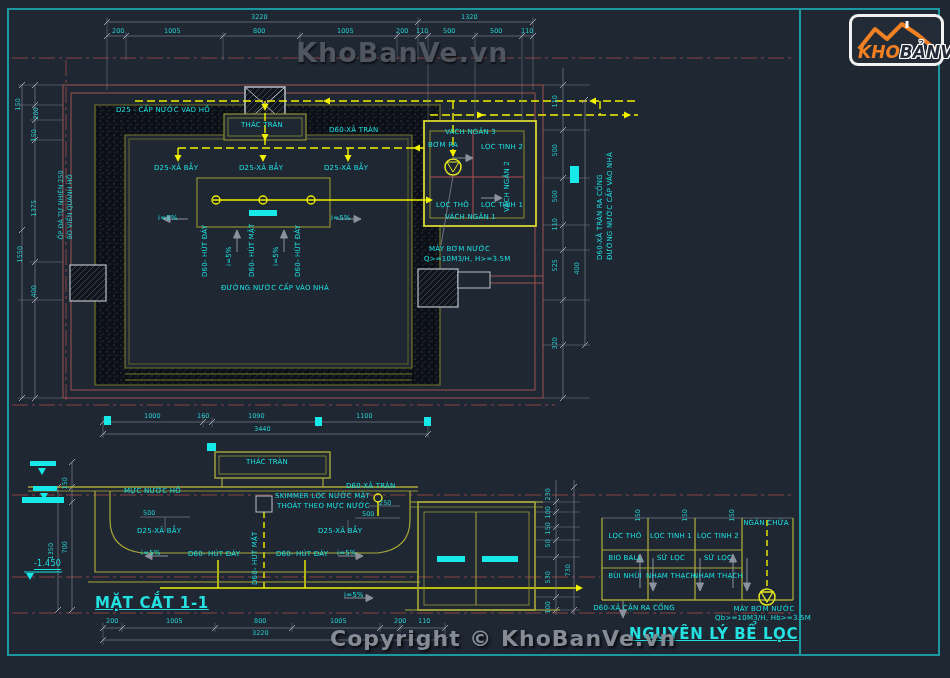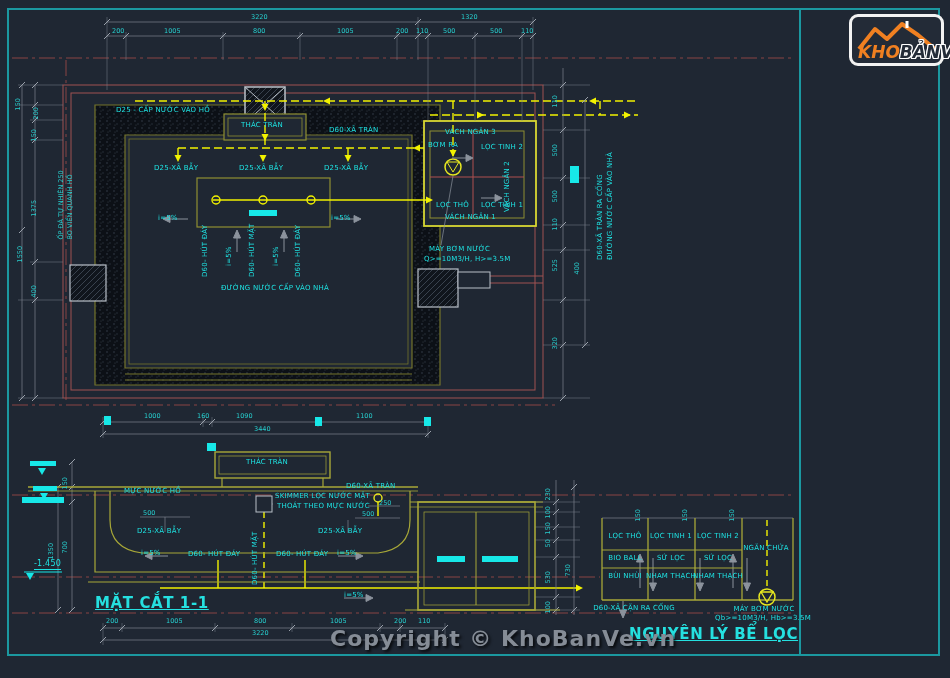--- a/index.html
+++ b/index.html
@@ -267,21 +267,21 @@
 <span class="t dim" style="left:164px;top:28px">1005</span>
 <span class="t dim" style="left:253px;top:28px">800</span>
 <span class="t dim" style="left:337px;top:28px">1005</span>
 <span class="t dim" style="left:396px;top:28px">200</span>
 <span class="t dim" style="left:416px;top:28px">110</span>
 <span class="t dim" style="left:443px;top:28px">500</span>
 <span class="t dim" style="left:490px;top:28px">500</span>
 <span class="t dim" style="left:521px;top:28px">110</span>
 <span class="t dim" style="left:144px;top:413px">1000</span>
 <span class="t dim" style="left:197px;top:413px">160</span>
-<span class="t dim" style="left:236px;top:413px">1090</span>
+<span class="t dim" style="left:248px;top:413px">1090</span>
 <span class="t dim" style="left:356px;top:413px">1100</span>
 <span class="t dim" style="left:254px;top:426px">3440</span>
 <span class="t dim rot" style="left:21px;top:104px">150</span>
 <span class="t dim rot" style="left:39px;top:113px">200</span>
 <span class="t dim rot" style="left:37px;top:135px">150</span>
 <span class="t dim rot" style="left:37px;top:210px">1375</span>
 <span class="t dim rot" style="left:23px;top:256px">1550</span>
 <span class="t dim rot" style="left:37px;top:291px">400</span>
 <span class="t dim rot" style="left:558px;top:101px">110</span>
 <span class="t dim rot" style="left:558px;top:150px">500</span>
@@ -323,35 +323,36 @@
 <span class="t dim rot" style="left:551px;top:512px">100</span>
 <span class="t dim rot" style="left:551px;top:528px">150</span>
 <span class="t dim rot" style="left:551px;top:541px">50</span>
 <span class="t dim rot" style="left:551px;top:577px">530</span>
 <span class="t dim rot" style="left:551px;top:607px">100</span>
 <span class="t dim rot" style="left:571px;top:570px">730</span>
 
 <span class="t tc" style="left:625px;top:533px">LỌC THÔ</span>
 <span class="t tc" style="left:671px;top:533px">LỌC TINH 1</span>
 <span class="t tc" style="left:718px;top:533px">LỌC TINH 2</span>
-<span class="t tc" style="left:766px;top:545px">NGĂN CHỨA</span>
+<span class="t tc" style="left:766px;top:520px">NGĂN CHỨA</span>
 <span class="t tc" style="left:625px;top:555px">BIO BALL</span>
 <span class="t tc" style="left:671px;top:555px">SỨ LỌC</span>
 <span class="t tc" style="left:718px;top:555px">SỨ LỌC</span>
 <span class="t tc" style="left:625px;top:573px">BÙI NHÙI</span>
 <span class="t tc" style="left:671px;top:573px">NHAM THẠCH</span>
 <span class="t tc" style="left:718px;top:573px">NHAM THẠCH</span>
 <span class="t tc" style="left:634px;top:605px">D60-XÃ CẶN RA CỐNG</span>
 <span class="t tc" style="left:764px;top:606px">MÁY BƠM NƯỚC</span>
 <span class="t tc" style="left:763px;top:615px">Qb&gt;=10M3/H, Hb&gt;=3.5M</span>
 <span class="t title" style="left:629px;top:627px">NGUYÊN LÝ BỂ LỌC</span>
 <span class="t dim rot" style="left:641px;top:515px">150</span>
 <span class="t dim rot" style="left:688px;top:515px">150</span>
 <span class="t dim rot" style="left:735px;top:515px">150</span>
 
+<span class="wm" style="left:296px;top:37px">KhoBanVe.vn</span>
 <span class="cp" style="left:330px;top:626px">Copyright © KhoBanVe.vn</span>
 
 <div class="logo">
   <svg width="86" height="34" viewBox="0 0 86 34" style="position:absolute;left:3px;top:2px;">
     <path d="M4,30 L20,10 L32,20 L47,5 L63,16 L80,30" fill="none" stroke="#f08021" stroke-width="4" stroke-linejoin="round"></path>
     <line x1="52" y1="9" x2="52" y2="2" stroke="#ffffff" stroke-width="3"></line>
   </svg>
   <div class="txt">
     <span class="kho">KHO</span><span class="banve">BẢNVẼ</span>
   </div>

